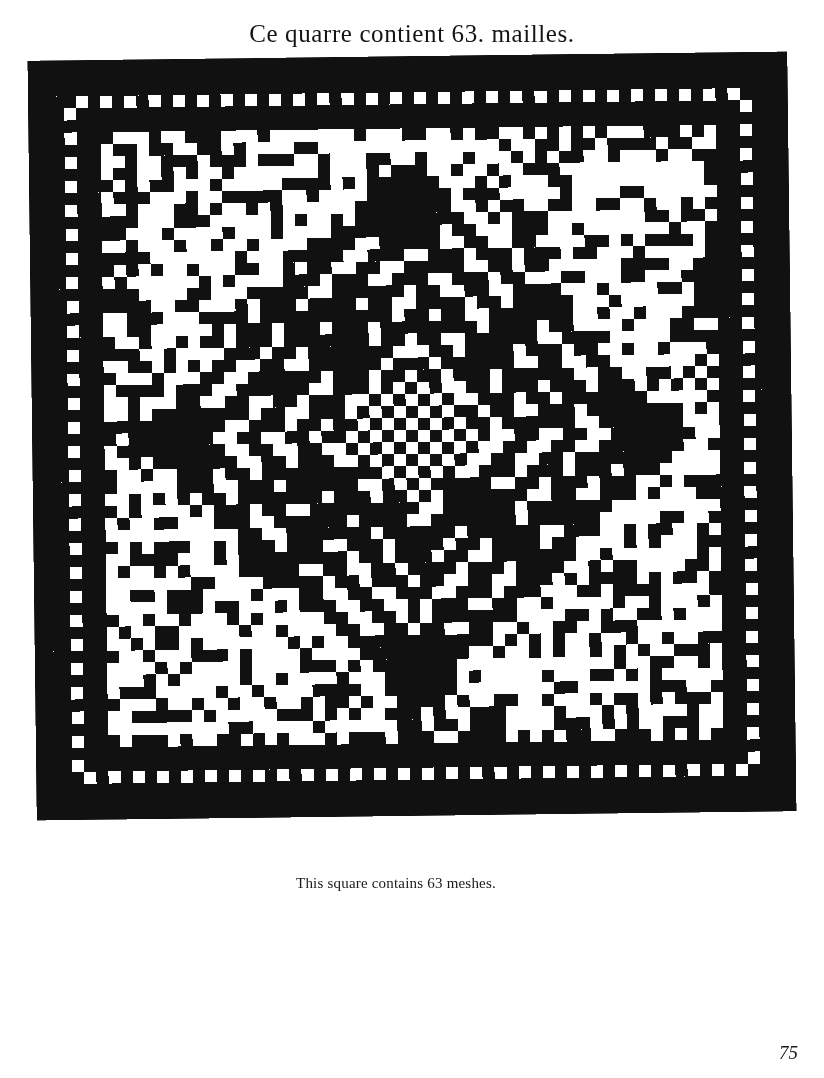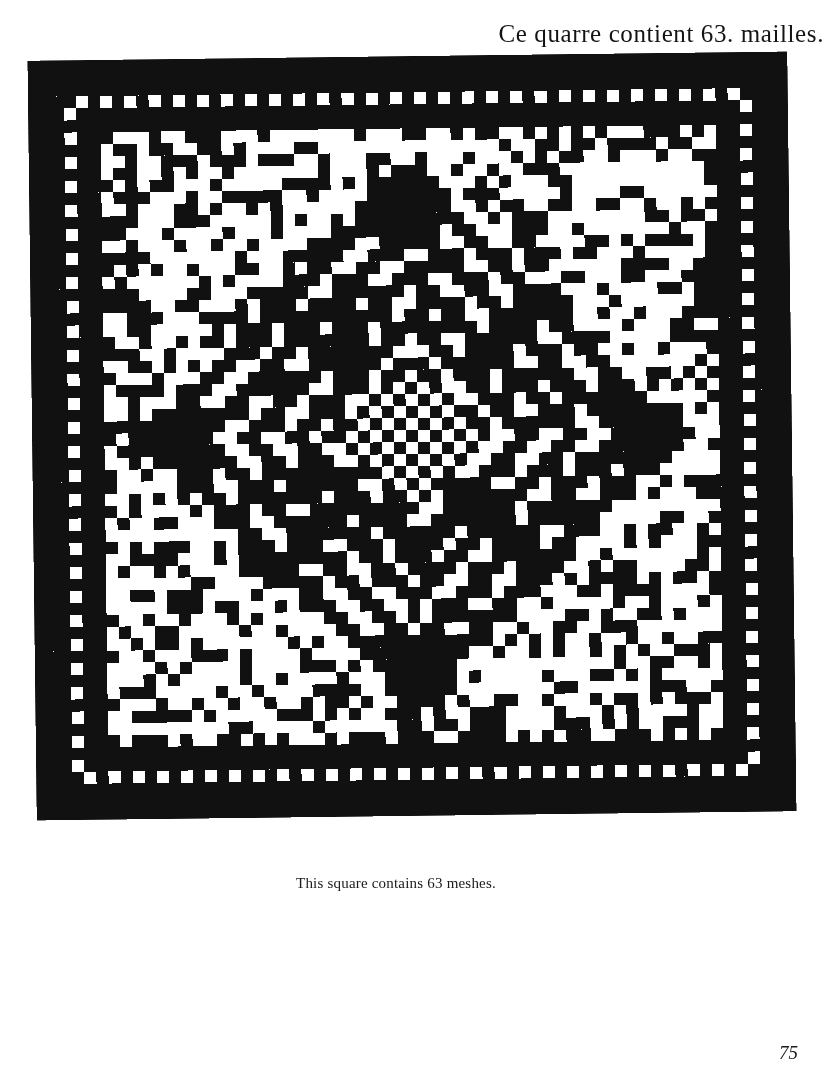--- a/index.html
+++ b/index.html
@@ -20,21 +20,21 @@
     position: absolute;
     inset: 0;
   }
 
   
   .heading {
     position: absolute;
     top: 20px;
     left: 0;
     width: 824px;
-    text-align: right;
+    text-align: center;
     font-family: "Liberation Serif", serif;
     font-size: 25px;
     letter-spacing: 0.6px;
     color: #141414;
     white-space: nowrap;
   }
 
   
   .plate-wrap {
     position: absolute;

